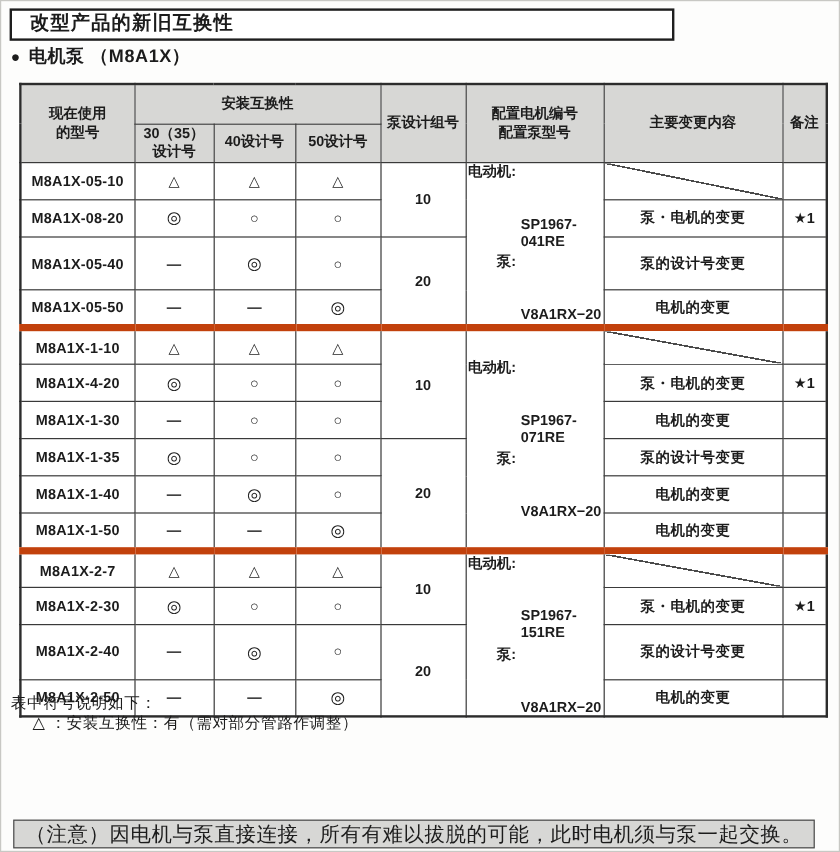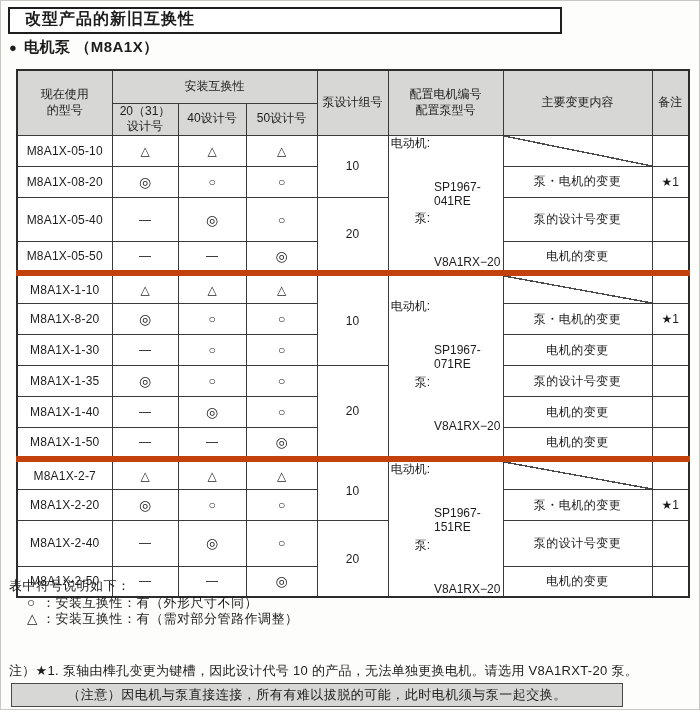--- a/index.html
+++ b/index.html
@@ -23,20 +23,21 @@
   .section {
     position:absolute; top:37px; left:8px;
     font-size:15px; font-weight:bold; letter-spacing:0.5px;
   }
   .section .bullet { font-size:13px; margin-right:2px; }
 
   table.ct {
     position:absolute; top:68px; left:15px;
     width:672px; border-collapse:collapse; table-layout:fixed;
     border:2px solid #2c2c2c;
+    font-weight:bold;
   }
   table.ct td {
     border:1px solid #3a3a3a;
     font-size:12px; text-align:center; vertical-align:middle;
     padding:0; overflow:hidden; background:#fff;
   }
   tr.hr1 td, tr.hr2 td {
     background:#d7d7d5; white-space:pre-line; line-height:1.3;
   }
   tr.hr1 { height:33px; }
@@ -73,24 +74,24 @@
     position:absolute; top:577px; left:8px;
     font-size:13px; line-height:16.5px; letter-spacing:0.5px;
   }
   .legend-item { padding-left:18px; }
   .legend-item .sym { display:inline-block; min-width:15px; font-size:13.5px; }
   .note-line {
     position:absolute; top:661px; left:8px; width:688px;
     font-size:13px; letter-spacing:0.3px; white-space:nowrap;
   }
   .notice-box {
-    position:absolute; top:682px; left:10px; width:612px; height:24px;
+    position:absolute; top:682px; left:10px; width:668px; height:24px;
     background:#d7d7d5; border:1px solid #4a4a4a;
     display:flex; align-items:center; justify-content:center;
-    font-size:13px; letter-spacing:0.5px;
+    font-size:17px; letter-spacing:0.5px;
   }
 </style>
 </head>
 <body>
 
 <div class="page">
 
   <div class="title-box">
     <span>改型产品的新旧互换性</span>
   </div>
@@ -116,21 +117,21 @@
       <td rowspan="2">现在使用
 的型号</td>
       <td colspan="3">安装互换性</td>
       <td rowspan="2">泵设计组号</td>
       <td rowspan="2">配置电机编号
 配置泵型号</td>
       <td rowspan="2">主要变更内容</td>
       <td rowspan="2">备注</td>
     </tr>
     <tr class="hr2">
-      <td>20（31）
+      <td>30（35）
 设计号</td>
       <td>40设计号</td>
       <td>50设计号</td>
     </tr>
 
     <tr class="br">
       <td class="model">M8A1X-05-10</td>
       <td class="sym">△</td>
       <td class="sym">△</td>
       <td class="sym">△</td>
@@ -189,21 +190,21 @@
           <span class="mp-label">泵:</span>
           <span class="mp-value">V8A1RX−20</span>
         </div>
       </td>
       <td class="diag">
             <div class="diag-fill"></div>
           </td>
       <td class="rem"></td>
     </tr>
     <tr class="br">
-      <td class="model">M8A1X-8-20</td>
+      <td class="model">M8A1X-4-20</td>
       <td class="sym dbl">◎</td>
       <td class="sym">○</td>
       <td class="sym">○</td>
       <td class="chg">泵・电机的变更</td>
       <td class="rem">★1</td>
     </tr>
     <tr class="br">
       <td class="model">M8A1X-1-30</td>
       <td class="sym">—</td>
       <td class="sym">○</td>
@@ -251,21 +252,21 @@
           <span class="mp-label">泵:</span>
           <span class="mp-value">V8A1RX−20</span>
         </div>
       </td>
       <td class="diag">
             <div class="diag-fill"></div>
           </td>
       <td class="rem"></td>
     </tr>
     <tr class="br">
-      <td class="model">M8A1X-2-20</td>
+      <td class="model">M8A1X-2-30</td>
       <td class="sym dbl">◎</td>
       <td class="sym">○</td>
       <td class="sym">○</td>
       <td class="chg">泵・电机的变更</td>
       <td class="rem">★1</td>
     </tr>
     <tr class="br">
       <td class="model">M8A1X-2-40</td>
       <td class="sym">—</td>
       <td class="sym dbl">◎</td>
@@ -280,27 +281,23 @@
       <td class="sym">—</td>
       <td class="sym dbl">◎</td>
       <td class="chg">电机的变更</td>
       <td class="rem"></td>
     </tr>
   </tbody>
     </table>
 
   <div class="legend">
     <div class="legend-title">表中符号说明如下：</div>
-    <div class="legend-item">
-      <span class="sym">○</span><span>：安装互换性：有（外形尺寸不同）</span>
-    </div>
     <div class="legend-item">
       <span class="sym">△</span><span>：安装互换性：有（需对部分管路作调整）</span>
     </div>
   </div>
 
-  <div class="note-line">注）★1. 泵轴由榫孔变更为键槽，因此设计代号 10 的产品，无法单独更换电机。请选用 V8A1RXT-20 泵。</div>
 
   <div class="notice-box">
     <span>（注意）因电机与泵直接连接，所有有难以拔脱的可能，此时电机须与泵一起交换。</span>
   </div>
 
 </div>
 
 </body></html>

